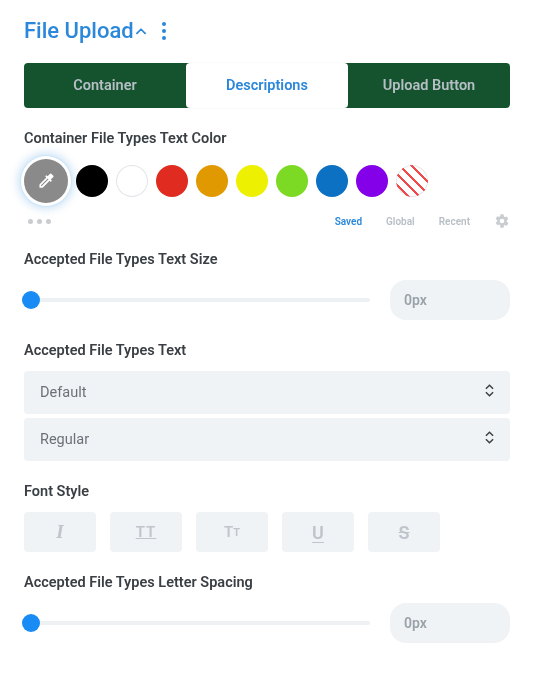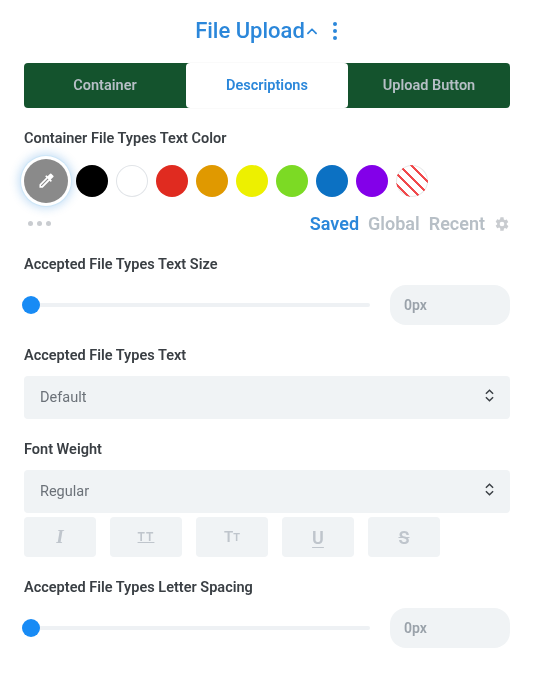--- a/index.html
+++ b/index.html
@@ -9,21 +9,21 @@
       width: 534px;
       color: #333;
       font-size: 14px;
     }
     .panel {
       padding: 18px 24px;
     }
     .header {
       display: flex;
       align-items: center;
-      justify-content: center;
+      justify-content: flex-start;
       margin-bottom: 20px;
     }
     .header-title {
       color: #2b87da;
       font-size: 22px;
       font-weight: 500;
     }
     .header-actions {
       display: flex;
       align-items: center;
@@ -128,24 +128,24 @@
       cursor: pointer;
     }
     .dots-horizontal span {
       width: 5px;
       height: 5px;
       background: #c9ccd0;
       border-radius: 50%;
     }
     .swatch-tabs {
       display: flex;
-      gap: 9px;
-      align-items: center;
-      font-weight: 600;
-      font-size: 18px;
+      gap: 24px;
+      align-items: center;
+      font-weight: 600;
+      font-size: 10px;
     }
     .swatch-tab { color: #b7bfc6; cursor: pointer; }
     .swatch-tab.active { color: #2b87da; }
     .gear-icon { color: #c9ccd0; cursor: pointer; }
     .gear-icon svg { width: 16px; height: 16px; display: block; }
     .slider-row {
       display: flex;
       align-items: center;
       gap: 20px;
       margin-top: 6px;
@@ -213,21 +213,21 @@
       background: #f0f3f5;
       border-radius: 4px;
       display: flex;
       align-items: center;
       justify-content: center;
       color: #bfc5cc;
       cursor: pointer;
       font-weight: 600;
     }
     .style-btn.italic { font-style: italic; font-family: Georgia, serif; font-size: 19px; }
-    .style-btn.tt { font-size: 12px; letter-spacing: 1px; text-decoration: underline; }
+    .style-btn.tt { font-size: 15px; letter-spacing: 1px; text-decoration: underline; }
     .style-btn.smallcaps { font-size: 15px; }
     .style-btn.smallcaps .sc-sm { font-size: 11px; }
     .style-btn.underline { font-size: 18px; text-decoration: underline; text-underline-offset: 3px; }
     .style-btn.strike { font-size: 18px; text-decoration: line-through; }
   </style>
 </head>
 <body>
 
 <div class="panel">
   <div class="header">
@@ -302,33 +302,33 @@
     <span class="select-arrows">
       <svg viewBox="0 0 10 6">
           <path d="M1 5 L5 1 L9 5" fill="none" stroke="currentColor" stroke-width="1.6"></path>
         </svg>
       <svg viewBox="0 0 10 6">
           <path d="M1 1 L5 5 L9 1" fill="none" stroke="currentColor" stroke-width="1.6"></path>
         </svg>
     </span>
   </div>
 
-  <div class="section-label">Font Weight</div>
   <div class="select">
     <span>Regular</span>
     <span class="select-arrows">
       <svg viewBox="0 0 10 6">
           <path d="M1 5 L5 1 L9 5" fill="none" stroke="currentColor" stroke-width="1.6"></path>
         </svg>
       <svg viewBox="0 0 10 6">
           <path d="M1 1 L5 5 L9 1" fill="none" stroke="currentColor" stroke-width="1.6"></path>
         </svg>
     </span>
   </div>
 
+  <div class="section-label">Font Style</div>
   <div class="style-buttons">
     <div class="style-btn italic">I</div>
     <div class="style-btn tt">TT</div>
     <div class="style-btn smallcaps">
       <span>T</span>
         <span class="sc-sm">T</span>
     </div>
     <div class="style-btn underline">U</div>
     <div class="style-btn strike">S</div>
   </div>

